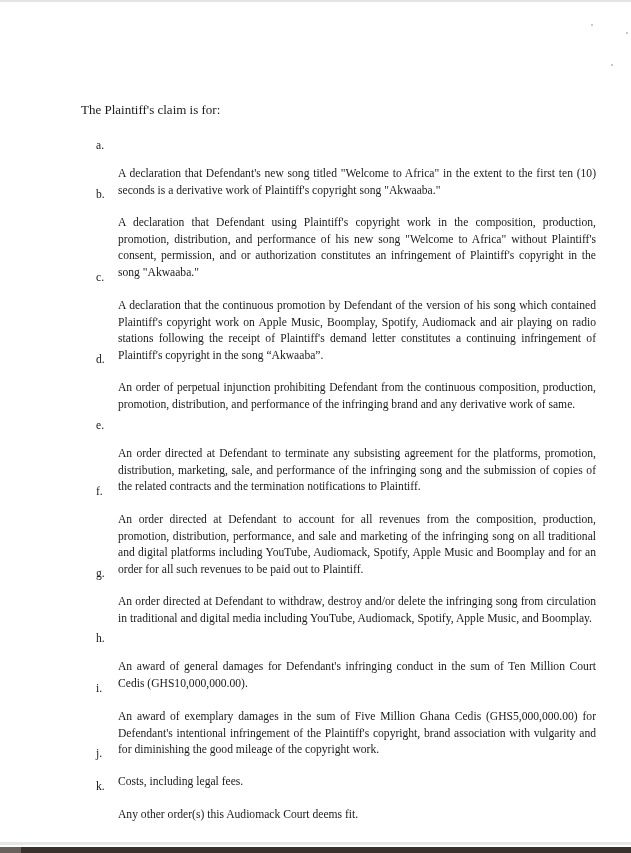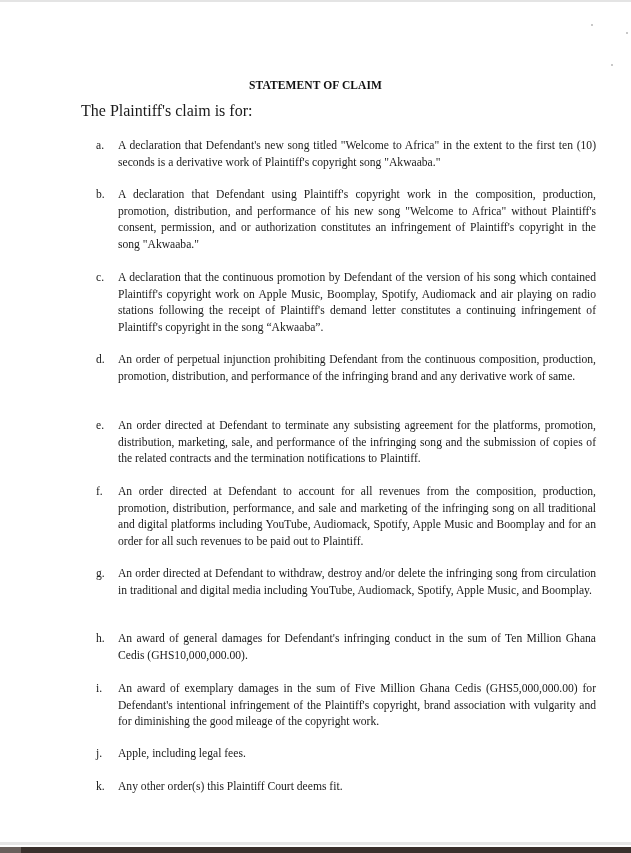--- a/index.html
+++ b/index.html
@@ -33,21 +33,21 @@
       width: 631px;
       text-align: center;
       font-weight: bold;
       font-size: 11.5px;
       letter-spacing: 0.1px;
       color: #111;
     }
     .intro {
       position: absolute;
       left: 81px; top: 102px;
-      font-size: 16px;
+      font-size: 13px;
       color: #1a1a1a;
     }
     .claims {
       position: absolute;
       left: 0; top: 0;
       width: 631px;
     }
     .claim {
       position: absolute;
       left: 96px;
@@ -58,20 +58,21 @@
       color: #1a1a1a;
     }
     .claim .label {
       width: 22px;
       flex: 0 0 22px;
     }
     .claim .text {
       flex: 1;
       text-align: justify;
       text-align-last: left;
+      margin-top: 28px;
     }
     .speck {
       position: absolute;
       width: 2px; height: 2px;
       background: #c8c8c8;
     }
     .bottom-rule {
       position: absolute;
       left: 0; top: 842px;
       width: 631px; height: 3px;
@@ -93,21 +94,20 @@
 </head>
 <body>
 
 <div class="page">
   <div class="top-rule"></div>
 
   <div class="speck" style="left:591px;top:24px;"></div>
   <div class="speck" style="left:626px;top:32px;"></div>
   <div class="speck" style="left:611px;top:64px;"></div>
 
-  <div class="title">STATEMENT OF CLAIM</div>
   <div class="intro">The Plaintiff's claim is for:</div>
 
   <div class="claims">
     <div class="claim" style="top:138px;">
       <span class="label">a.</span>
       <span class="text">A declaration that Defendant's new song titled "Welcome to Africa" in the extent to the first ten (10) seconds is a derivative work of Plaintiff's copyright song "Akwaaba."</span>
     </div>
     <div class="claim" style="top:187px;">
       <span class="label">b.</span>
       <span class="text">A declaration that Defendant using Plaintiff's copyright work in the composition, production, promotion, distribution, and performance of his new song "Welcome to Africa" without Plaintiff's consent, permission, and or authorization constitutes an infringement of Plaintiff's copyright in the song "Akwaaba."</span>
@@ -127,33 +127,33 @@
     <div class="claim" style="top:484px;">
       <span class="label">f.</span>
       <span class="text">An order directed at Defendant to account for all revenues from the composition, production, promotion, distribution, performance, and sale and marketing of the infringing song on all traditional and digital platforms including YouTube, Audiomack, Spotify, Apple Music and Boomplay and for an order for all such revenues to be paid out to Plaintiff.</span>
     </div>
     <div class="claim" style="top:566px;">
       <span class="label">g.</span>
       <span class="text">An order directed at Defendant to withdraw, destroy and/or delete the infringing song from circulation in traditional and digital media including YouTube, Audiomack, Spotify, Apple Music, and Boomplay.</span>
     </div>
     <div class="claim" style="top:631px;">
       <span class="label">h.</span>
-      <span class="text">An award of general damages for Defendant's infringing conduct in the sum of Ten Million Ghana Cedis (GHS10,000,000.00).</span>
+      <span class="text">An award of general damages for Defendant's infringing conduct in the sum of Ten Million Court Cedis (GHS10,000,000.00).</span>
     </div>
     <div class="claim" style="top:681px;">
       <span class="label">i.</span>
       <span class="text">An award of exemplary damages in the sum of Five Million Ghana Cedis (GHS5,000,000.00) for Defendant's intentional infringement of the Plaintiff's copyright, brand association with vulgarity and for diminishing the good mileage of the copyright work.</span>
     </div>
     <div class="claim" style="top:746px;">
       <span class="label">j.</span>
-      <span class="text">Apple, including legal fees.</span>
+      <span class="text">Costs, including legal fees.</span>
     </div>
     <div class="claim" style="top:779px;">
       <span class="label">k.</span>
-      <span class="text">Any other order(s) this Plaintiff Court deems fit.</span>
+      <span class="text">Any other order(s) this Audiomack Court deems fit.</span>
     </div>
   </div>
 </div>
 
 <div class="bottom-rule"></div>
 <div class="bottom-bar">
   <div class="tab"></div>
 </div>
 
 </body></html>

